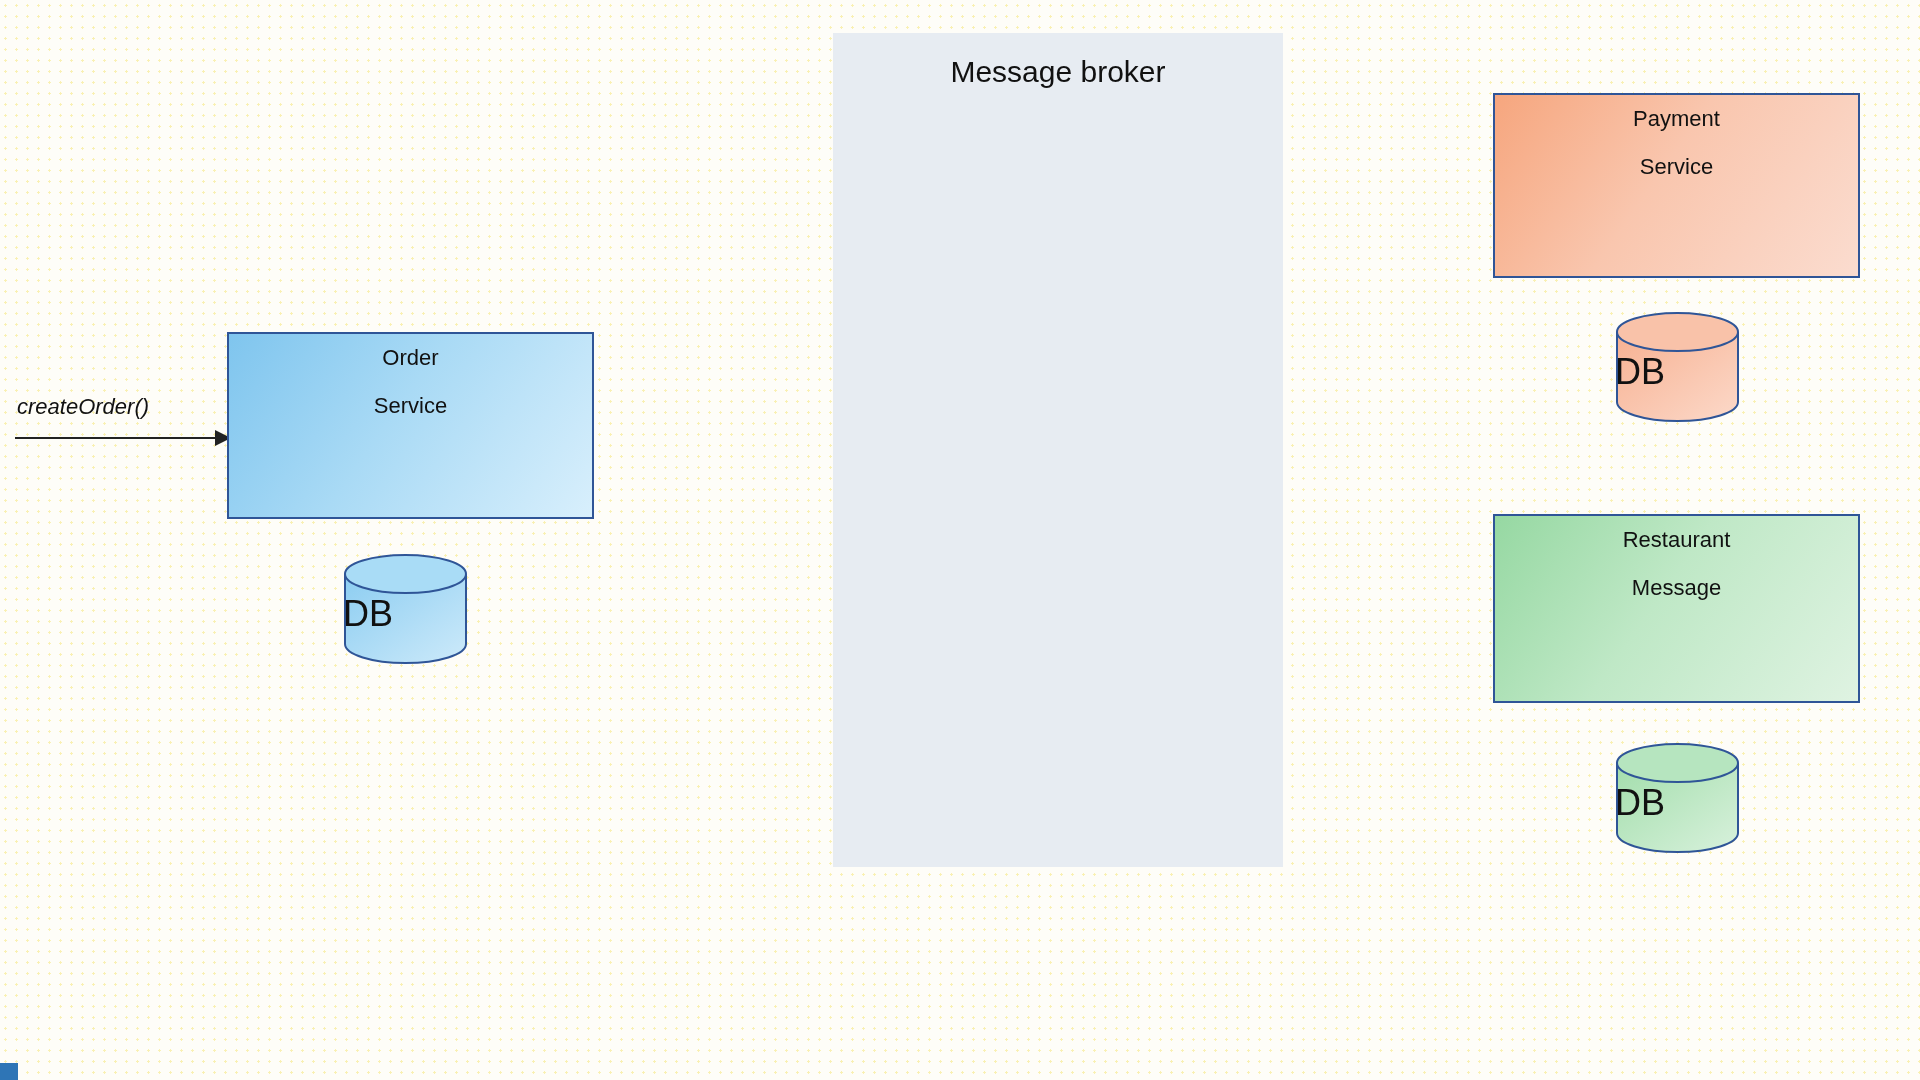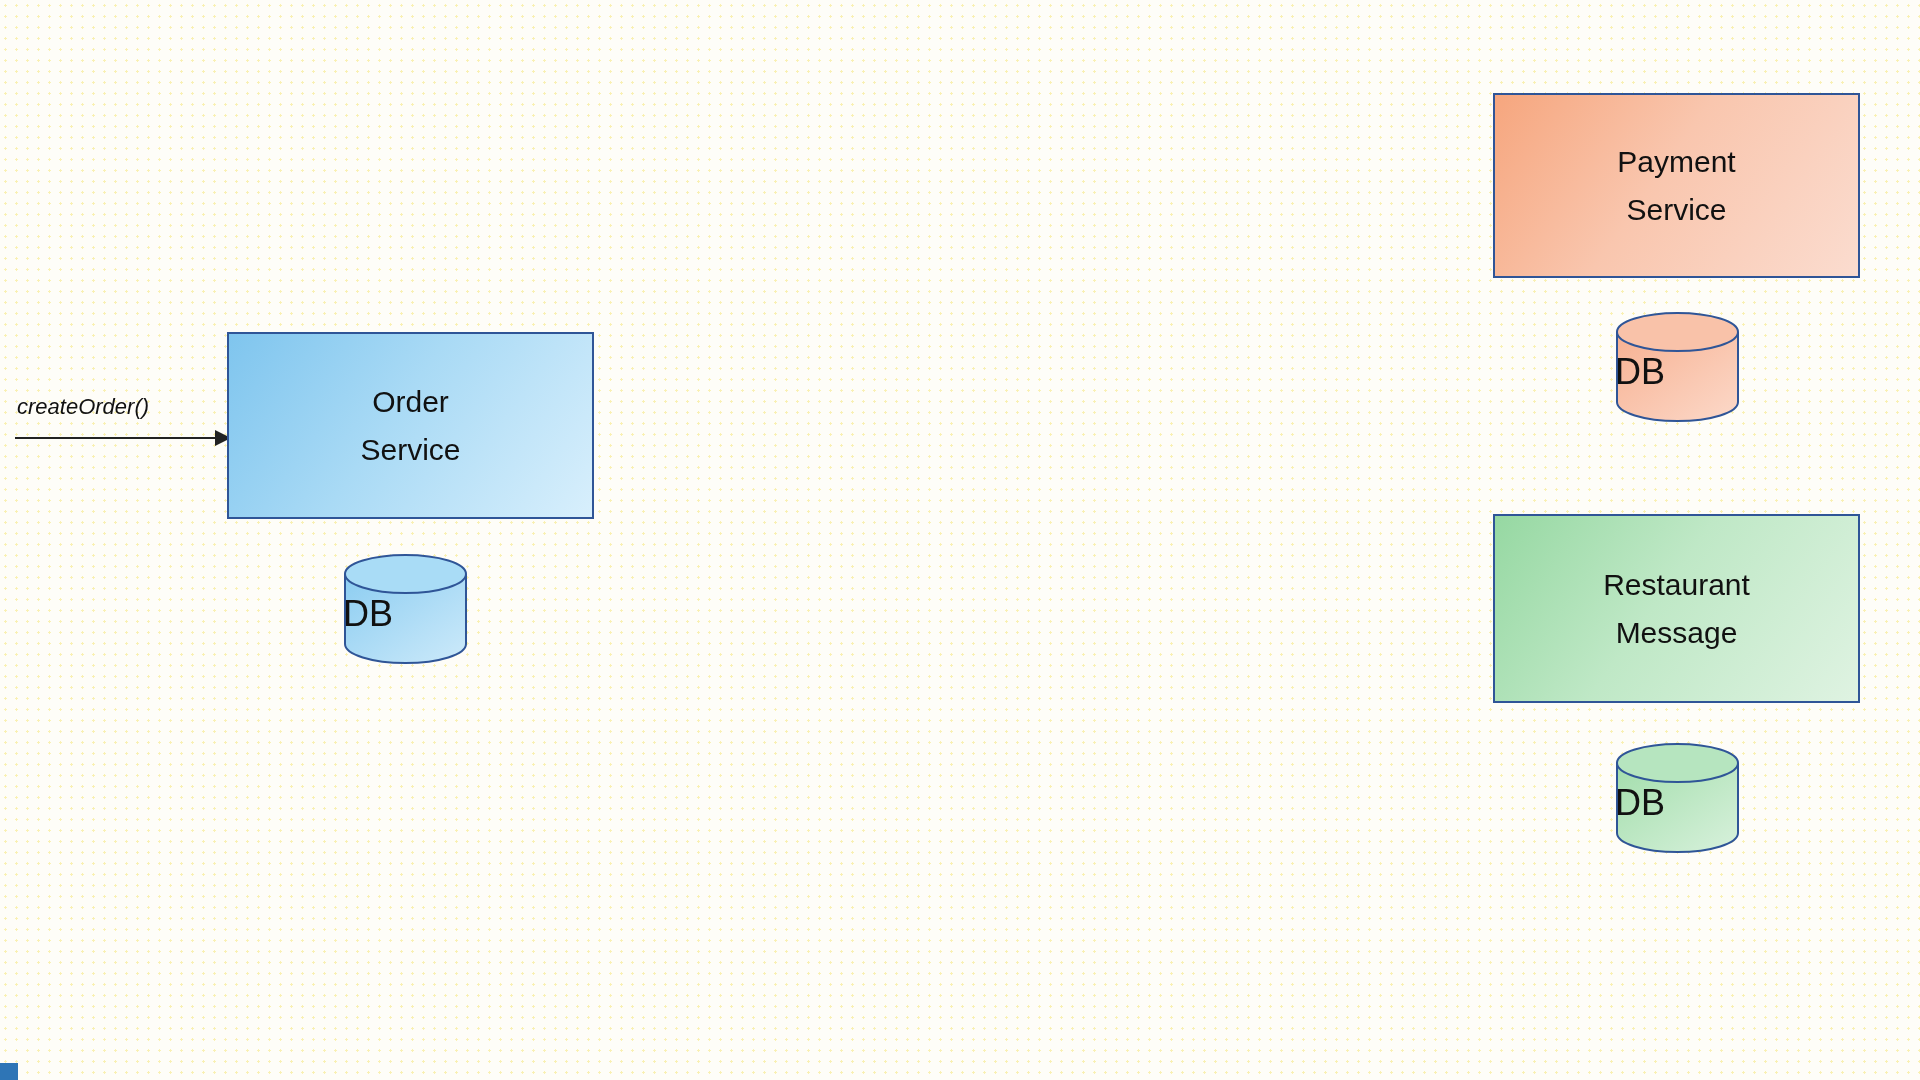--- a/index.html
+++ b/index.html
@@ -29,24 +29,24 @@
     text-align: center;
     font-size: 30px;
     color: #111111;
   }
 
   
   .service-box {
     position: absolute;
     border: 2px solid #2f5597;
     display: flex;
-    align-items: center;
+    align-items: flex-start;
     justify-content: center;
     text-align: center;
-    font-size: 30px;
+    font-size: 22px;
     line-height: 48px;
     white-space: pre-line;
   }
   .service-box.order {
     left: 227px; top: 332px;
     width: 367px; height: 187px;
     background: linear-gradient(125deg, #7fc5ee 0%, #a9daf5 45%, #d8effc 100%);
   }
   .service-box.payment {
     left: 1493px; top: 93px;
@@ -131,20 +131,23 @@
           <stop offset="0" stop-color="#8ccdf1"></stop>
           <stop offset="1" stop-color="#cdeafa"></stop>
         </linearGradient>
       </defs>
       <path d="M2,21 L2,91 A60.5,19 0 0 0 123,91 L123,21" fill="url(#gradB)" stroke="#2f5597" stroke-width="2"></path>
       <ellipse cx="62.5" cy="21" rx="60.5" ry="19" fill="#a9dcf6" stroke="#2f5597" stroke-width="2"></ellipse>
     </svg>
     <div class="db-label">DB</div>
   </div>
 
+  <div class="broker-panel">
+    <div class="broker-title">Message broker</div>
+  </div>
 
   <div class="service-box payment">
     <span>Payment
 Service</span>
   </div>
 
   <div class="db-cyl payment-db">
     <svg width="125" height="112" viewBox="0 0 125 112">
       <defs>
         <linearGradient id="gradO" x1="0" y1="0" x2="1" y2="1">

